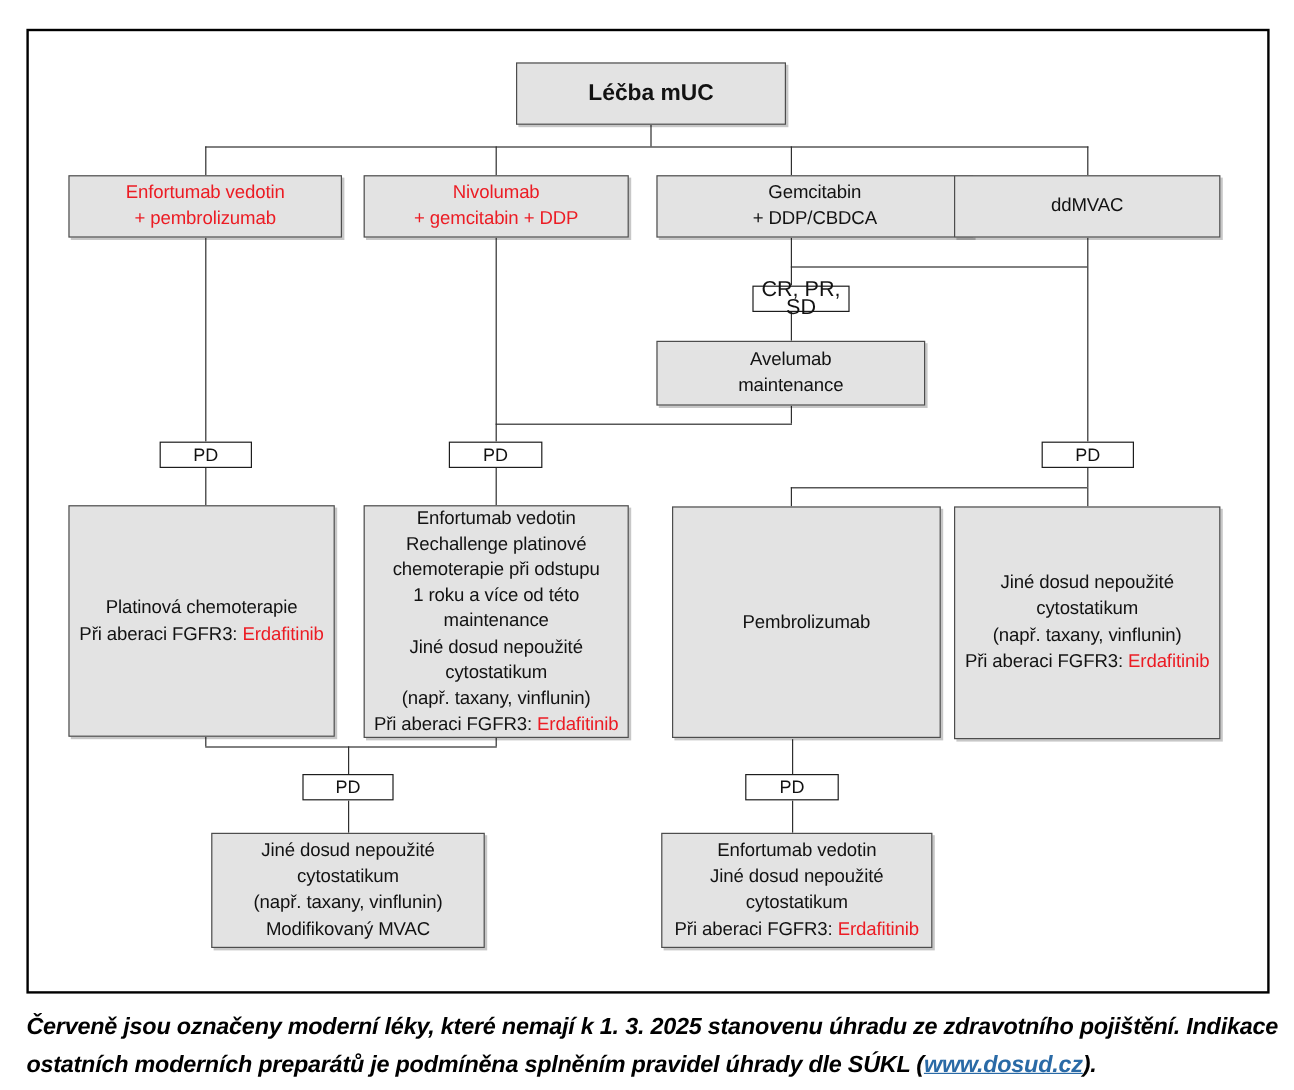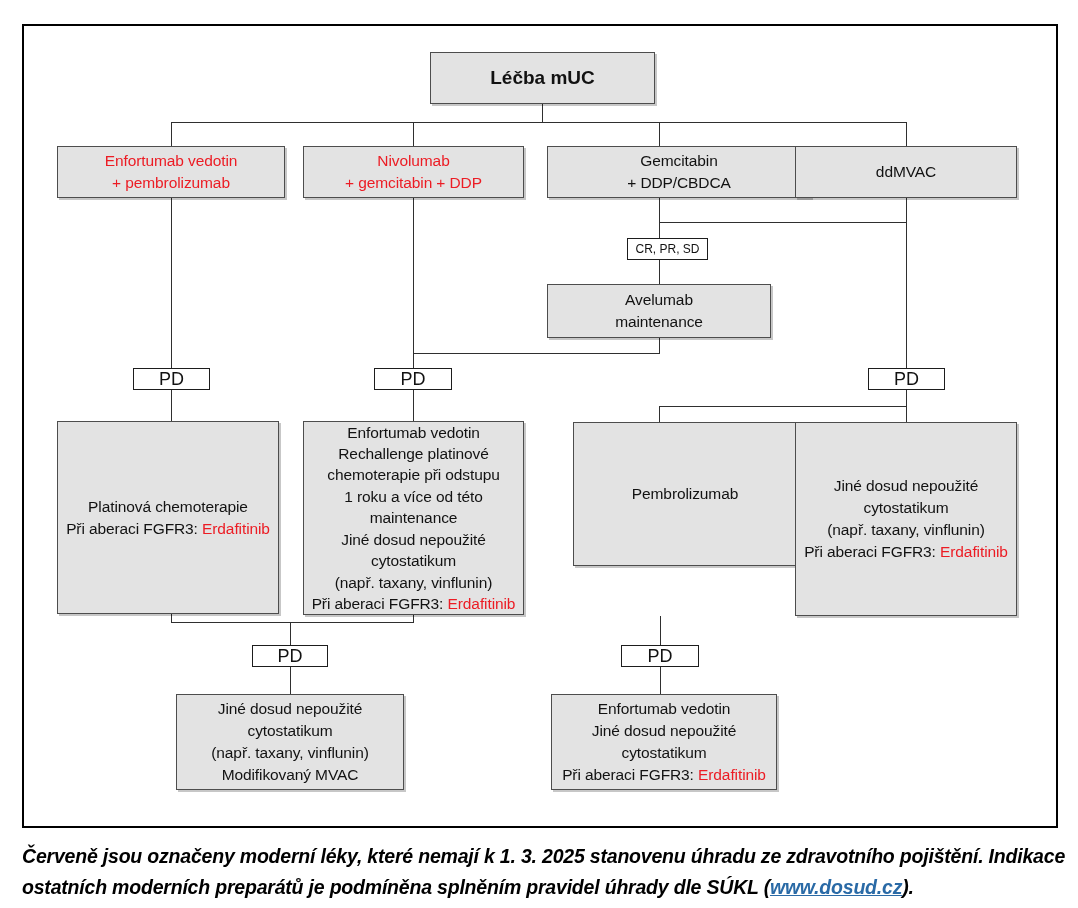--- a/index.html
+++ b/index.html
@@ -15,21 +15,21 @@
     position:absolute;background:var(--box_fill);
     border:1.5px solid var(--box_border);
     box-shadow:2px 2px 0 rgba(0,0,0,0.22);
     display:flex;flex-direction:column;justify-content:center;align-items:center;
     text-align:center;font-size:15.5px;line-height:22px;letter-spacing:-0.1px;
   }
   .node.dense{line-height:21.4px;}
   .small{
     position:absolute;background:#fff;border:1.3px solid #1d1d1d;
     display:flex;justify-content:center;align-items:center;
-    text-align:center;font-size:18px;line-height:15px;
+    text-align:center;font-size:15px;line-height:15px;
   }
   .title-node{font-weight:bold;font-size:19px;letter-spacing:0;}
   .redtext{color:var(--red);}
   .hline,.vline{position:absolute;background:var(--line);}
   .hline{height:1.4px;}
   .vline{width:1.4px;}
   .footer{
     position:absolute;left:22px;top:841px;width:1046px;
     font-weight:bold;font-style:italic;font-size:19.5px;line-height:31px;color:#000;
     letter-spacing:-0.2px;
@@ -87,21 +87,21 @@
     <div>+ gemcitabin + DDP</div>
   </div>
   <div class="node" style="left:547px;top:146px;width:264px;height:52px">
     <div>Gemcitabin</div>
     <div>+ DDP/CBDCA</div>
   </div>
   <div class="node" style="left:795px;top:146px;width:222px;height:52px">
     <div>ddMVAC</div>
   </div>
 
-  <div class="small" style="left:627px;top:238px;width:81px;height:22px;font-size:12px">
+  <div class="small" style="left:627px;top:238px;width:81px;height:22px;font-size:18px">
     <span>CR, PR, SD</span>
   </div>
 
   <div class="node" style="left:547px;top:284px;width:224px;height:54px">
     <div>Avelumab</div>
     <div>maintenance</div>
   </div>
 
   <div class="small" style="left:133px;top:368px;width:77px;height:22px">
     <span>PD</span>
@@ -127,21 +127,21 @@
     <div>1 roku a více od této</div>
     <div>maintenance</div>
     <div>Jiné dosud nepoužité</div>
     <div>cytostatikum</div>
     <div>(např. taxany, vinflunin)</div>
     <div>
       <span>Při aberaci FGFR3: </span><span class="redtext">Erdafitinib</span>
     </div>
   </div>
 
-  <div class="node" style="left:573px;top:422px;width:224px;height:144px">
+  <div class="node" style="left:560px;top:422px;width:224px;height:193px">
     <div>Pembrolizumab</div>
   </div>
 
   <div class="node" style="left:795px;top:422px;width:222px;height:194px">
     <div>Jiné dosud nepoužité</div>
     <div>cytostatikum</div>
     <div>(např. taxany, vinflunin)</div>
     <div>
       <span>Při aberaci FGFR3: </span><span class="redtext">Erdafitinib</span>
     </div>

